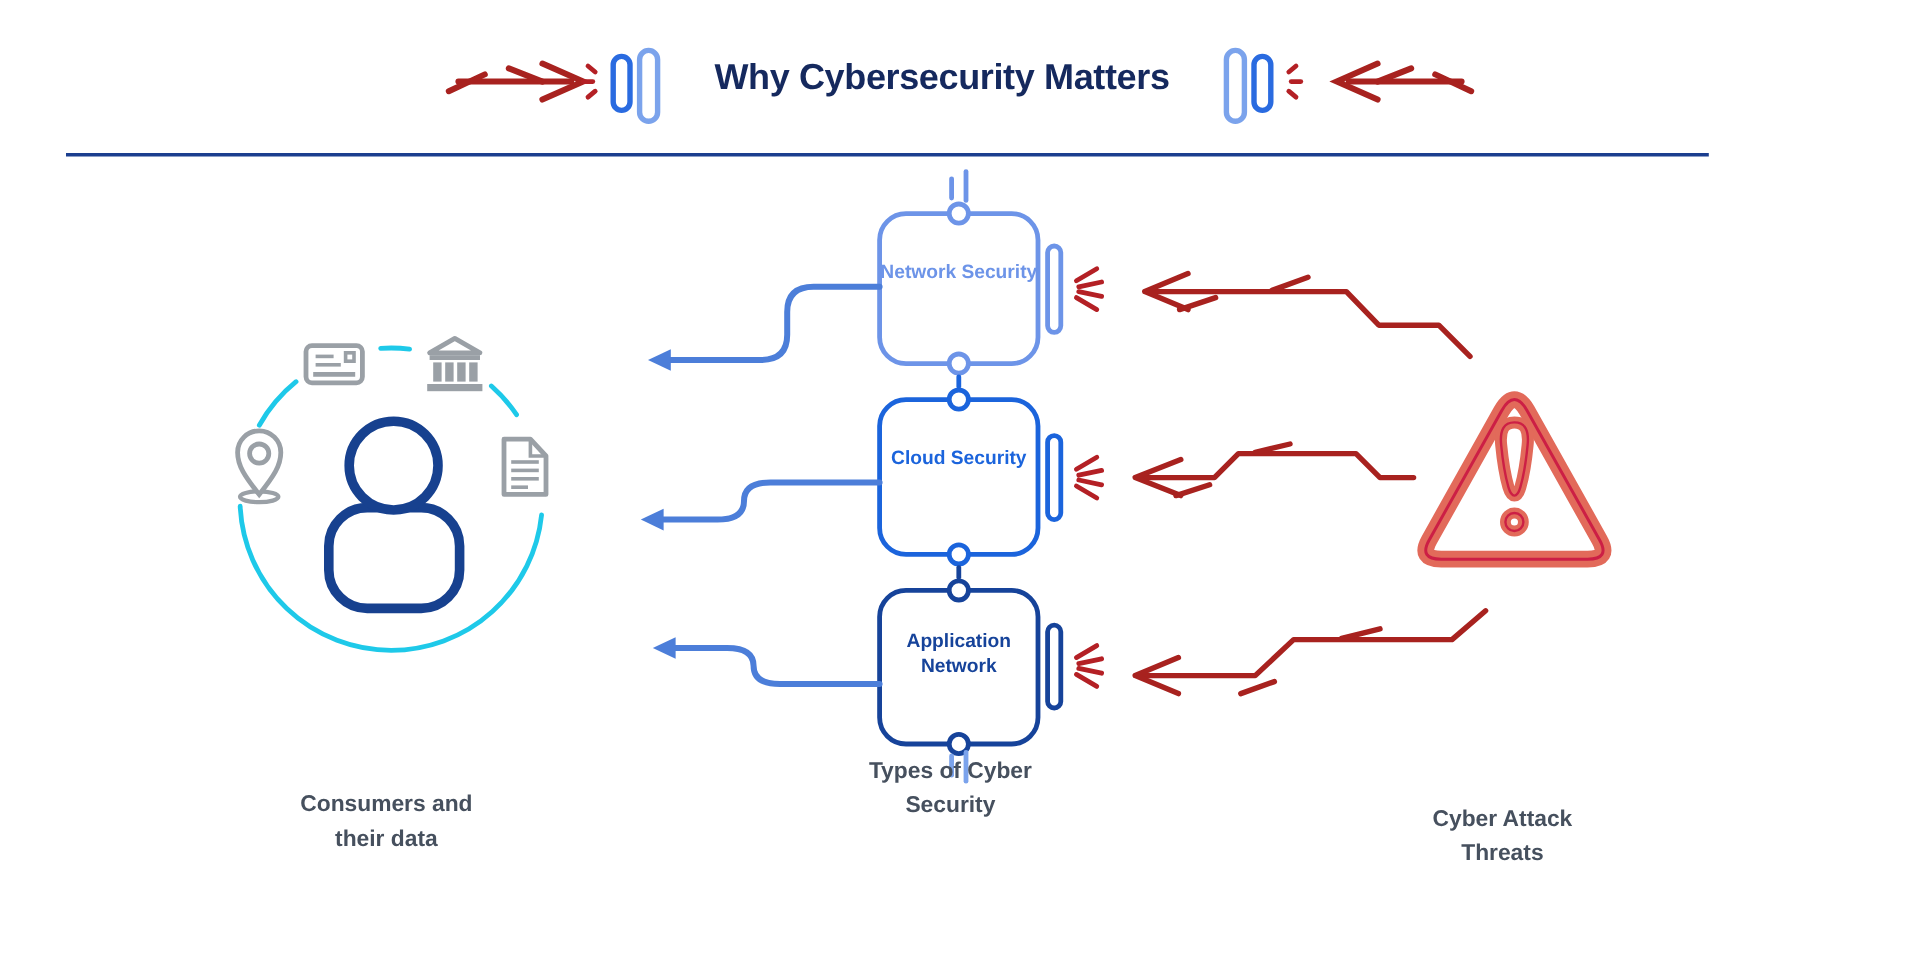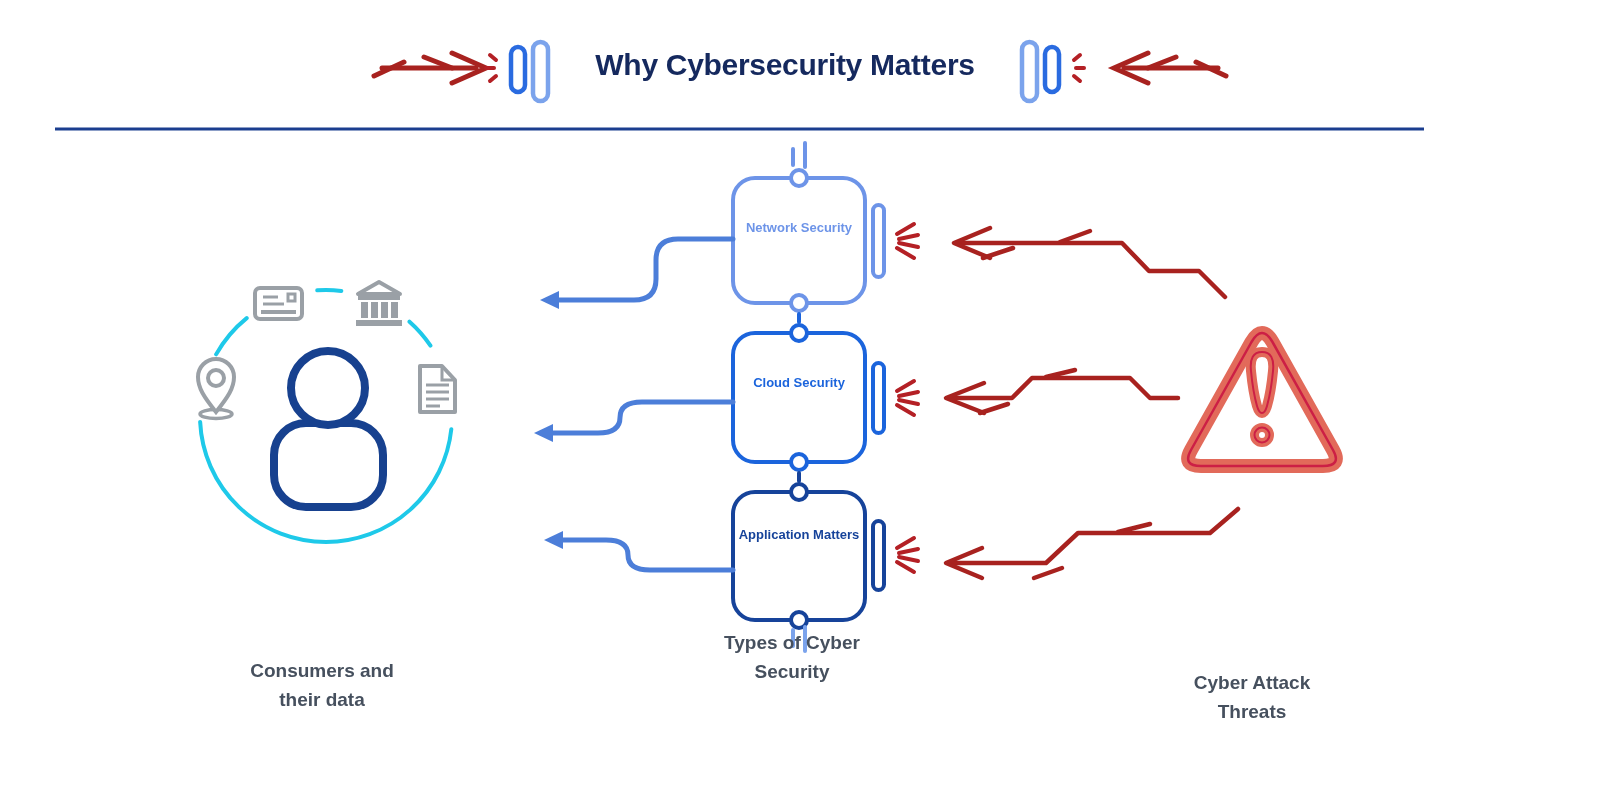--- a/index.html
+++ b/index.html
@@ -6,21 +6,21 @@
   #stage{
     position:relative;width:1424px;height:800px;background:#ffffff;overflow:hidden;
     font-family:"Liberation Sans", sans-serif;
   }
   #lineart{position:absolute;left:0;top:0;width:1600px;height:800px;}
   .title{
     position:absolute;left:560px;top:48px;width:450px;text-align:center;
     font-size:30px;font-weight:700;color:#15295e;letter-spacing:-0.3px;white-space:nowrap;
   }
   .box-label{
-    position:absolute;width:132px;text-align:center;font-size:13px;font-weight:700;line-height:21px;
+    position:absolute;width:132px;text-align:center;font-size:16px;font-weight:700;line-height:21px;
   }
   .box-label.b0{left:733px;top:217px;color:#6d94e8;}
   .box-label.b1{left:733px;top:372px;color:#1b64dc;}
   .box-label.b2{left:733px;top:524px;color:#16439a;}
   .caption{
     position:absolute;text-align:center;font-size:19px;font-weight:600;line-height:29px;color:#46505e;
   }
   .caption.left{left:242px;top:656px;width:160px;}
   .caption.mid{left:717px;top:628px;width:150px;}
   .caption.right{left:1187px;top:656px;width:130px;margin-top:12px;}
@@ -193,19 +193,19 @@
       <path d="M 1262 352 Q 1249 352 1251 371 Q 1253 392 1257 406 Q 1259 413 1262 413 Q 1265 413 1267 406 Q 1271 392 1273 371 Q 1275 352 1262 352 Z" stroke="#cc1f45" stroke-width="2"></path>
       <circle cx="1262" cy="435" r="7.5" stroke="#e26a5a" stroke-width="9"></circle>
       <circle cx="1262" cy="435" r="7.5" stroke="#cc1f45" stroke-width="2"></circle>
     </g>
   </svg>
 
   <div class="title">Why Cybersecurity Matters</div>
 
   <div class="box-label b0">Network Security</div>
   <div class="box-label b1">Cloud Security</div>
-  <div class="box-label b2">Application Matters</div>
+  <div class="box-label b2">Application Network</div>
 
   <div class="caption left">Consumers and their data</div>
   <div class="caption mid">Types of Cyber Security</div>
   <div class="caption right">Cyber Attack Threats</div>
 
 </div>
 
 </body></html>

